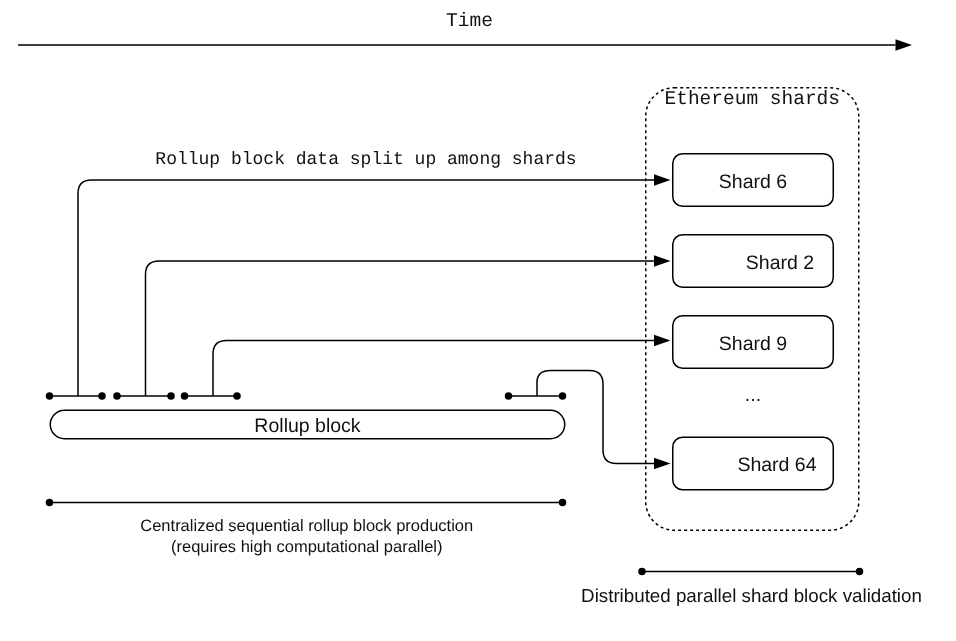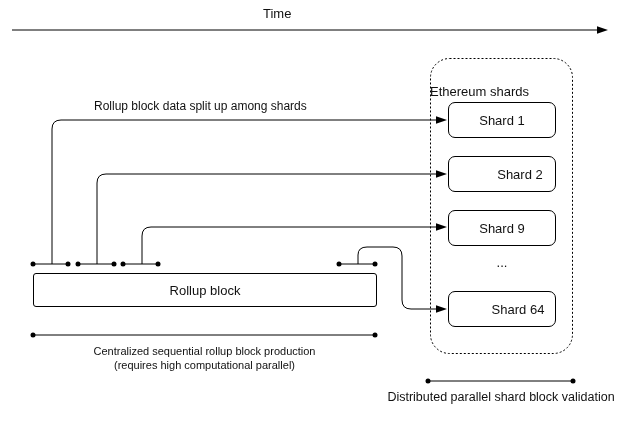--- a/index.html
+++ b/index.html
@@ -12,26 +12,27 @@
     color: #111111;
     overflow: hidden;
   }
   .canvas svg.wires {
     position: absolute;
     left: 0; top: 0;
     width: 637px; height: 427px;
   }
   .lbl {
     position: absolute;
-    text-align: left;
+    text-align: center;
     white-space: nowrap;
+    font-family: Liberation Mono, monospace;
   }
   .lbl-time { left: 263px; top: 6px; width: 100px; font-size: 13px; }
   .lbl-annotation { left: 94px; top: 99px; width: 300px; font-size: 12px; }
-  .lbl-shards-title { left: 430px; top: 84px; width: 143px; font-size: 13px; }
+  .lbl-shards-title { left: 430px; top: 58px; width: 143px; font-size: 13px; }
   .node {
     position: absolute;
     box-sizing: border-box;
     background: #ffffff;
     border: 1px solid #000000;
     border-radius: 7px;
     display: flex;
     align-items: center;
     justify-content: center;
     font-size: 13px;
@@ -43,25 +44,25 @@
   .shard-64 { top: 291px; padding-left: 32px; }
   .ellipsis {
     position: absolute;
     left: 448px; top: 255px; width: 108px;
     text-align: center;
     font-size: 13px;
   }
   .rollup-block {
     position: absolute;
     left: 33px; top: 273px;
-    width: 344px; height: 34px;
+    width: 344px; height: 20px;
     box-sizing: border-box;
     background: #ffffff;
     border: 1px solid #000000;
-    border-radius: 3px;
+    border-radius: 13px;
     display: flex;
     align-items: center;
     justify-content: center;
     font-size: 13px;
   }
   .caption-left {
     position: absolute;
     left: 33px; top: 344px; width: 343px;
     text-align: center;
     font-size: 11px;
@@ -122,21 +123,21 @@
     </g>
   </svg>
 
   <div class="lbl lbl-time">Time</div>
 
   <div class="lbl lbl-annotation">Rollup block data split up among shards</div>
 
   <div class="lbl lbl-shards-title">Ethereum shards</div>
 
   <div class="node shard shard-1">
-    <span>Shard 1</span>
+    <span>Shard 6</span>
   </div>
   <div class="node shard shard-2">
     <span>Shard 2</span>
   </div>
   <div class="node shard shard-3">
     <span>Shard 9</span>
   </div>
   <div class="ellipsis">...</div>
   <div class="node shard shard-64">
     <span>Shard 64</span>

